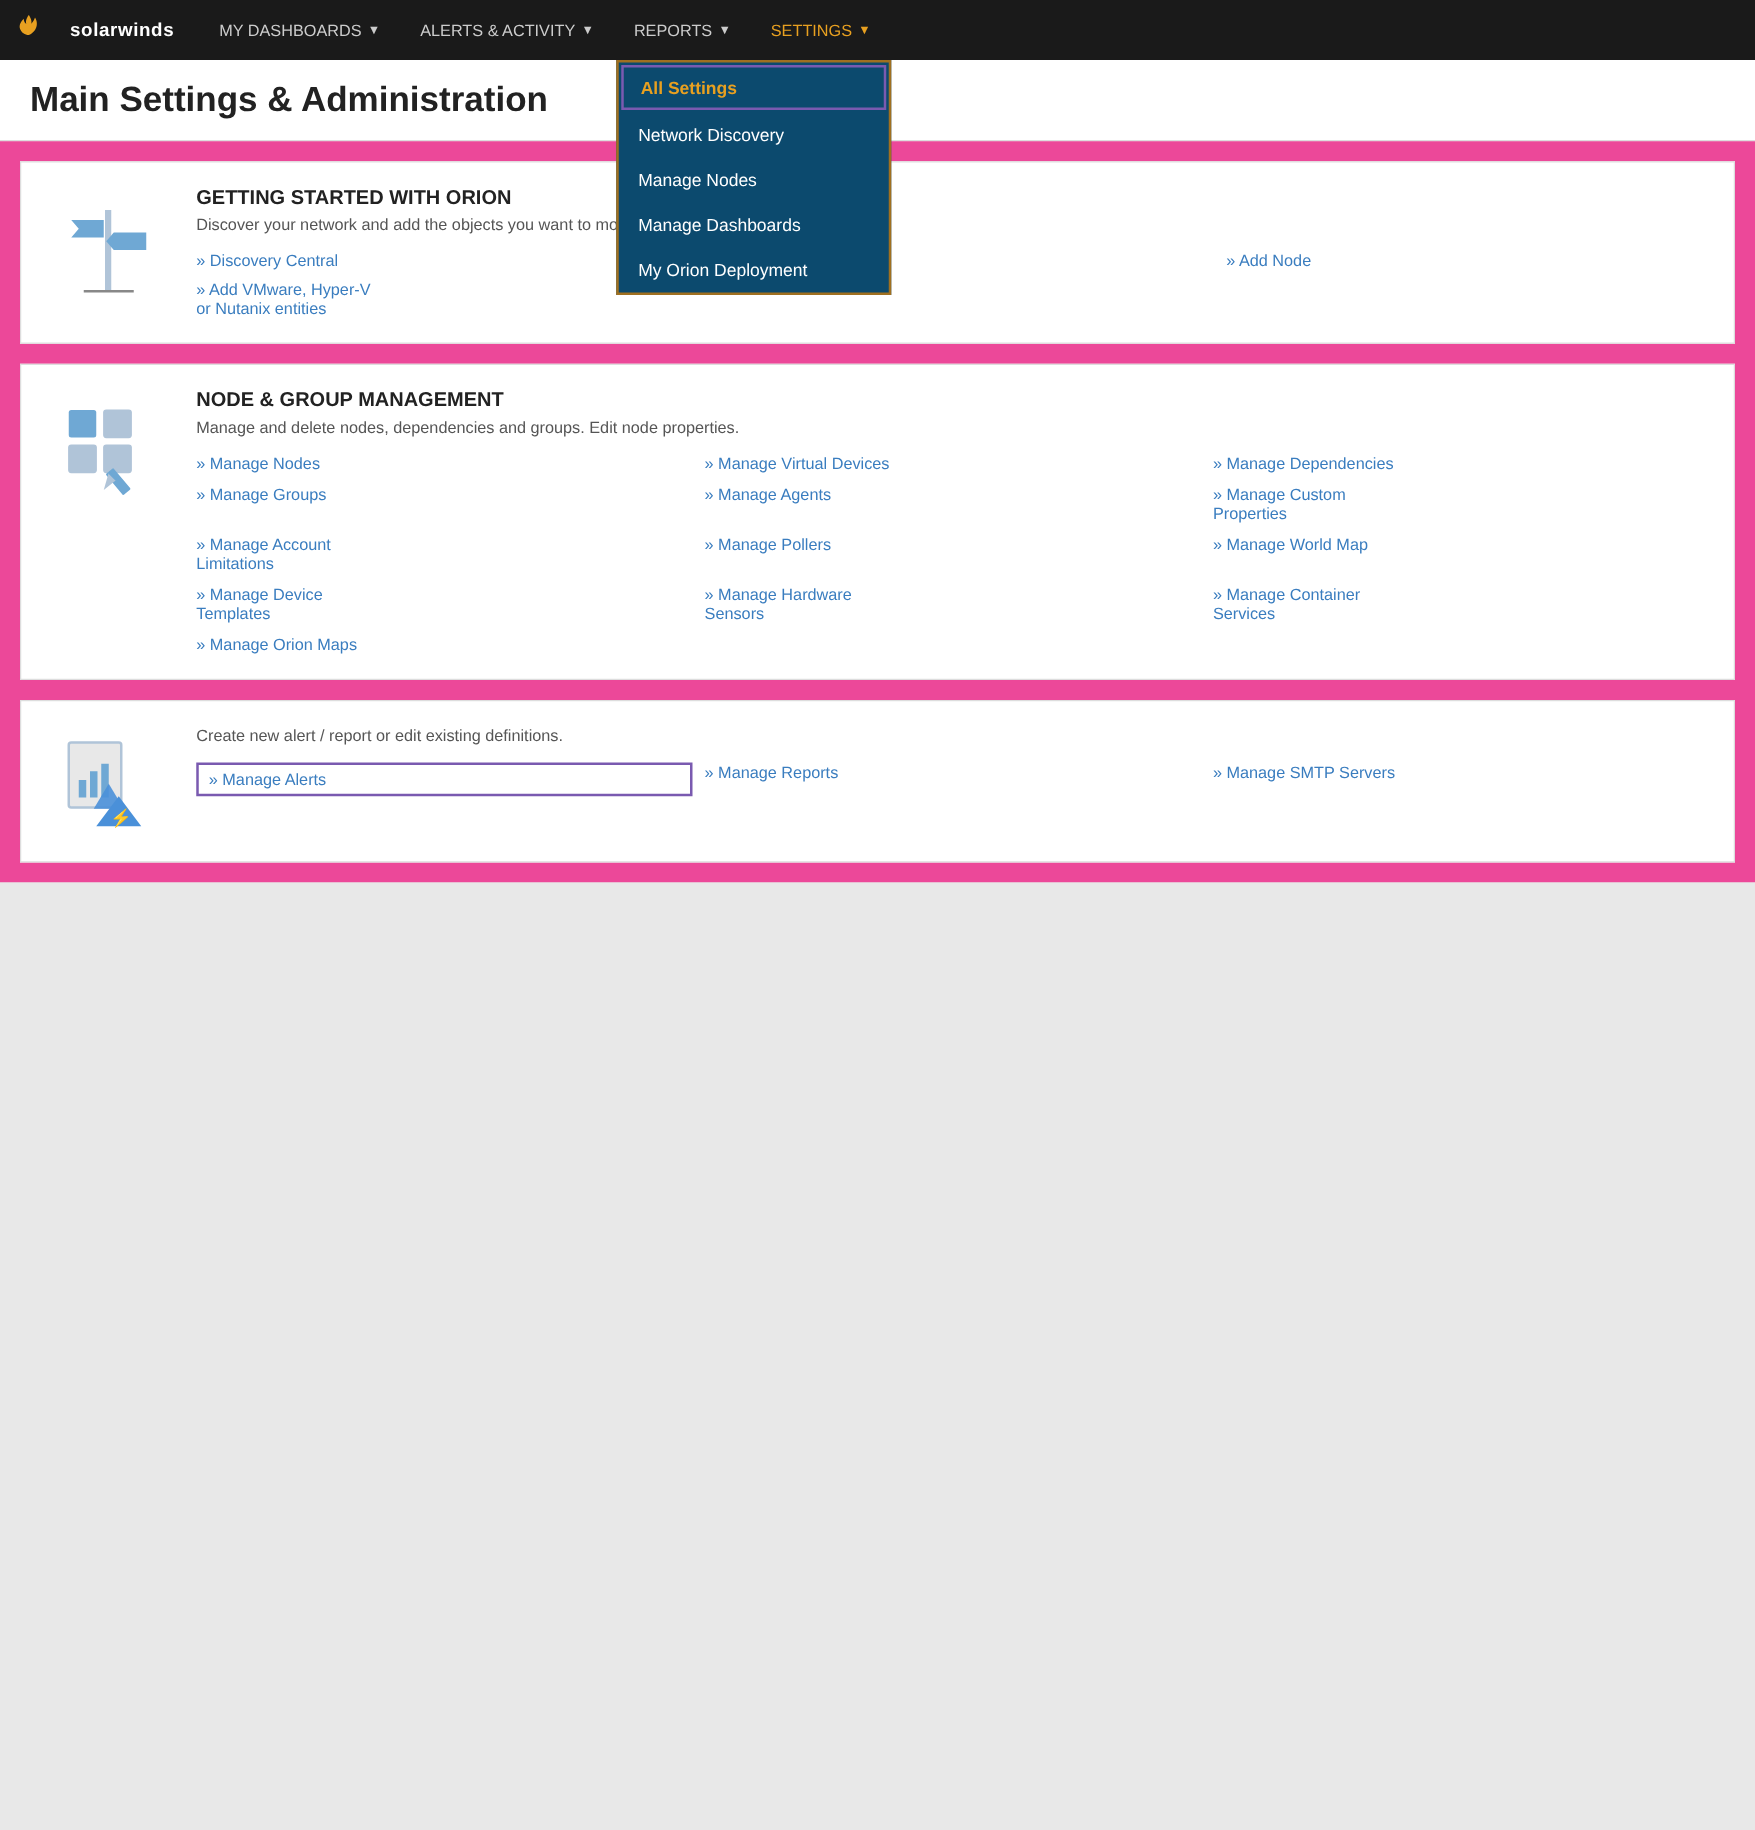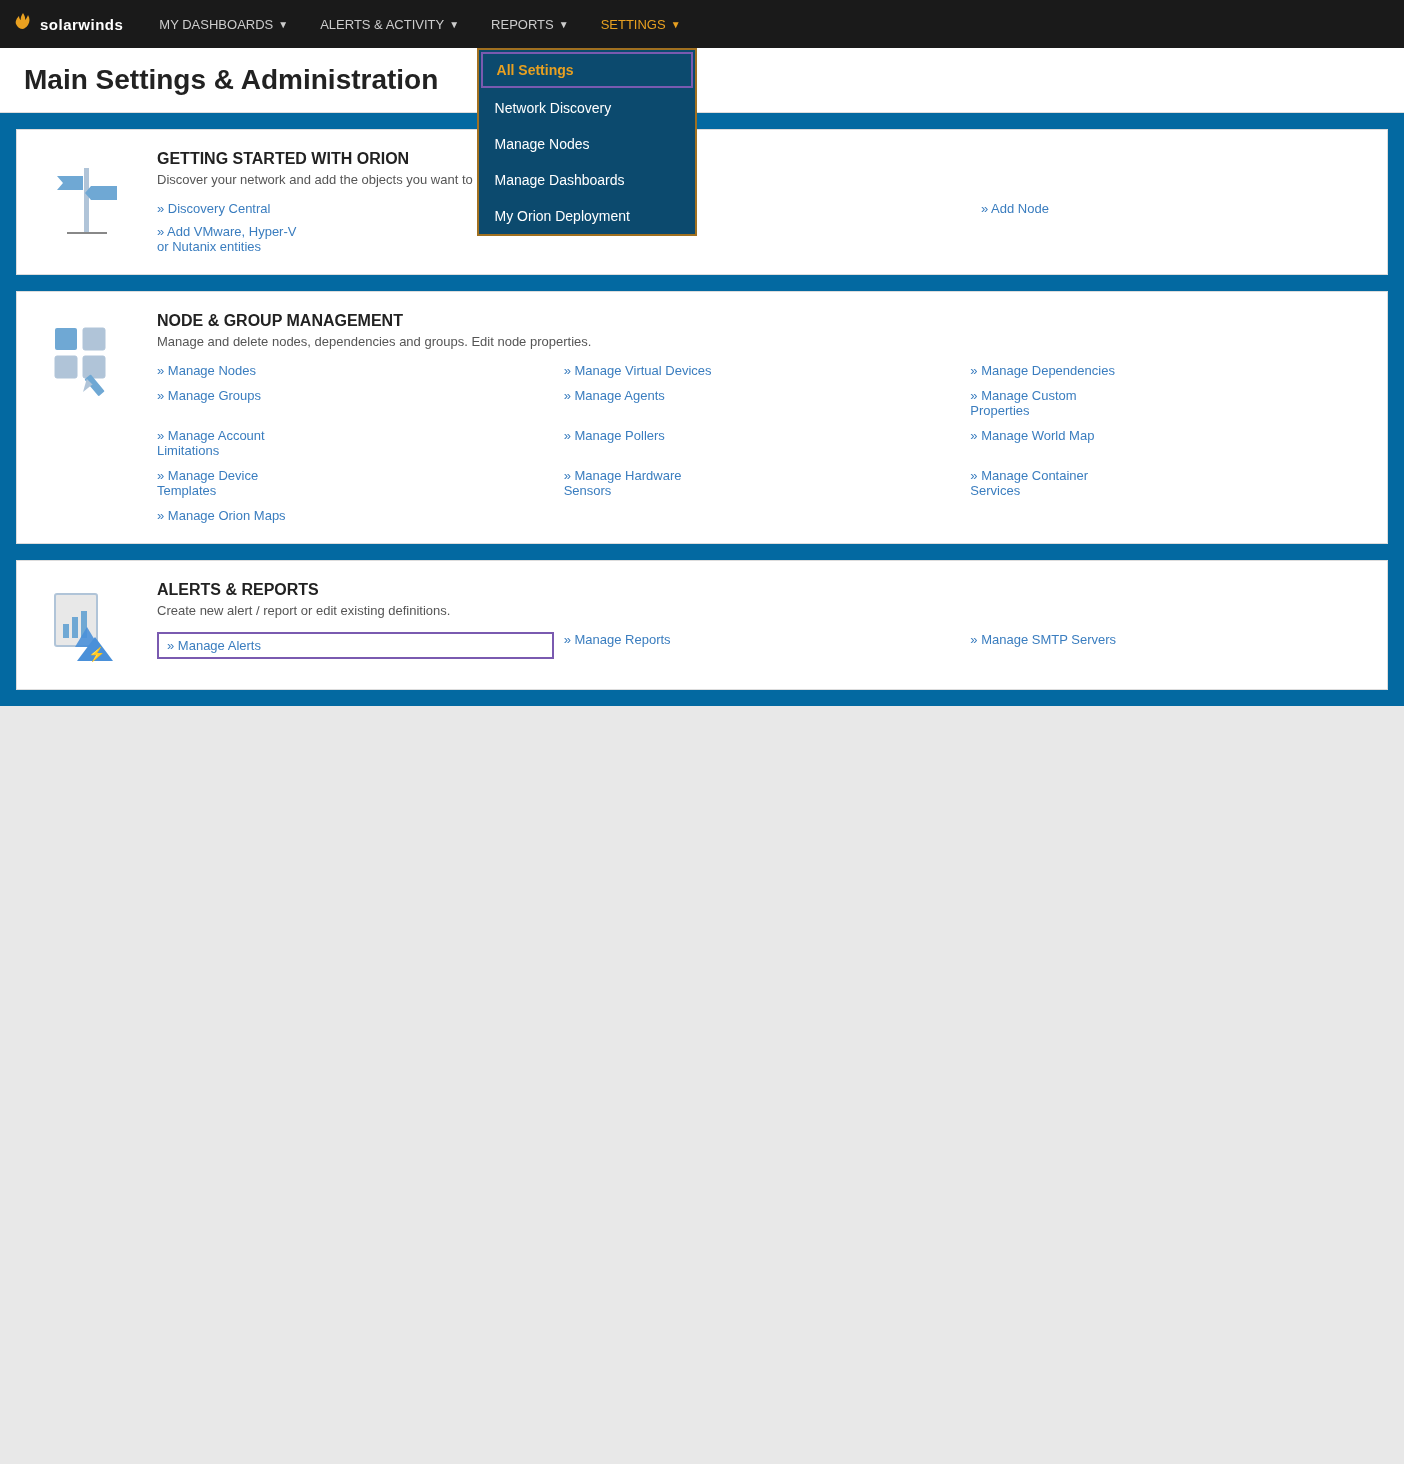--- a/index.html
+++ b/index.html
@@ -12,20 +12,21 @@
       align-items: center;
       height: 48px;
       padding: 0 12px;
       position: relative;
       z-index: 100;
     }
     .navbar-brand {
       display: flex;
       align-items: center;
       margin-right: 20px;
+      gap: 16px;
     }
     .navbar-brand .logo-text {
       color: #fff;
       font-size: 15px;
       font-weight: bold;
       letter-spacing: 0.5px;
     }
     .navbar-brand .logo-flame {
       color: #e8a020;
       font-size: 20px;
@@ -68,21 +69,21 @@
       border: 2px solid #7a5ab0;
       margin: 2px;
       padding: 8px 14px;
     }
     .settings-nav-item {
       position: relative;
     }
 
     
     .page-container {
-      background: #0369a1;
+      background: #ec4899;
       padding: 0;
     }
     .page-title-bar {
       background: #fff;
       padding: 16px 24px;
       border-bottom: 1px solid #ddd;
     }
     .page-title {
       font-size: 28px;
       font-weight: bold;
@@ -269,21 +270,20 @@
           <rect x="25" y="28" width="6" height="21" fill="#6fa8d4"></rect>
           <rect x="34" y="22" width="6" height="27" fill="#6fa8d4"></rect>
 
           <polygon points="28,58 52,58 40,38" fill="#4a90d9" opacity="0.9"></polygon>
           <polygon points="30,72 66,72 48,48" fill="#4a90d9"></polygon>
 
           <text x="50" y="70" font-size="14" fill="white" font-weight="bold" text-anchor="middle">⚡</text>
         </svg>
       </div>
       <div class="section-content">
-        <div class="section-title">ALERTS &amp; REPORTS</div>
         <div class="section-desc">Create new alert / report or edit existing definitions.</div>
         <div style="display:grid; grid-template-columns: repeat(3,1fr); gap:10px 10px;">
           <a class="link-item highlighted">» Manage Alerts</a>
           <a class="link-item">» Manage Reports</a>
           <a class="link-item">» Manage SMTP Servers</a>
         </div>
       </div>
     </div>
 
   </div>

